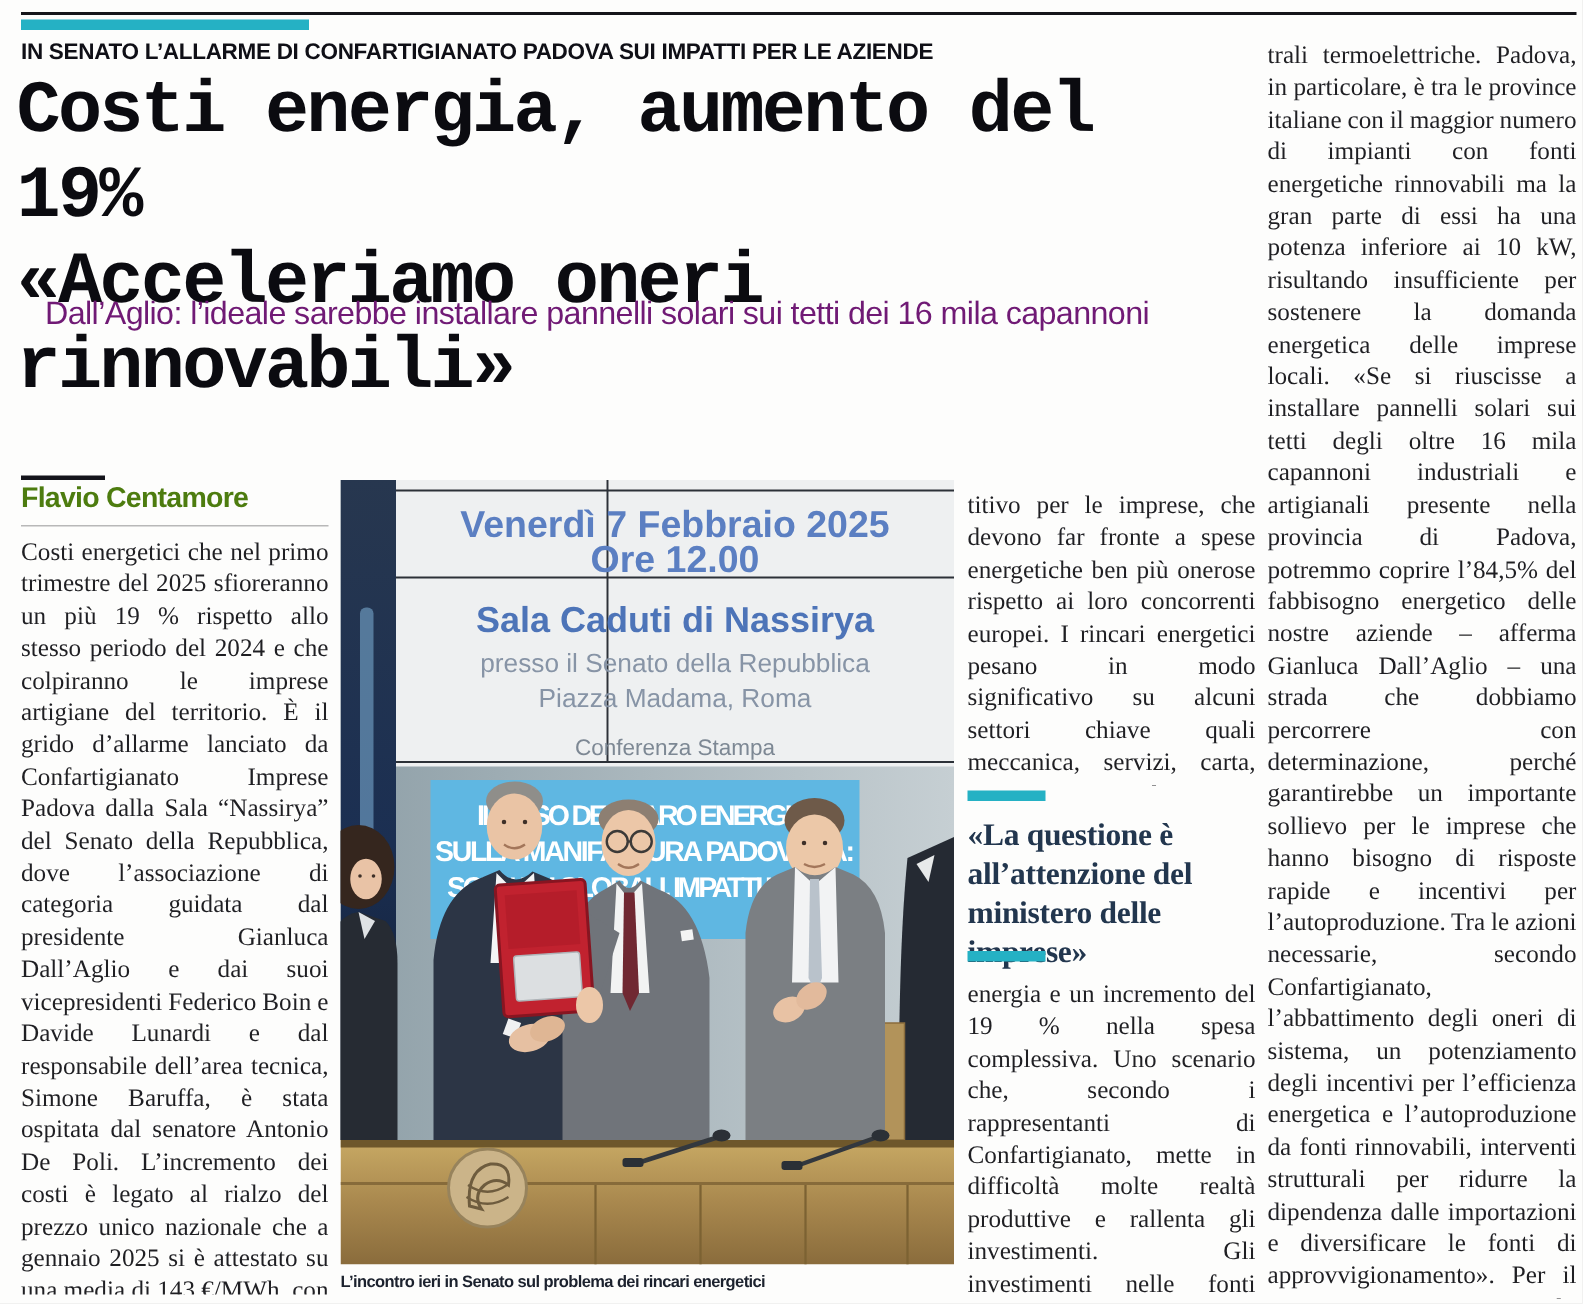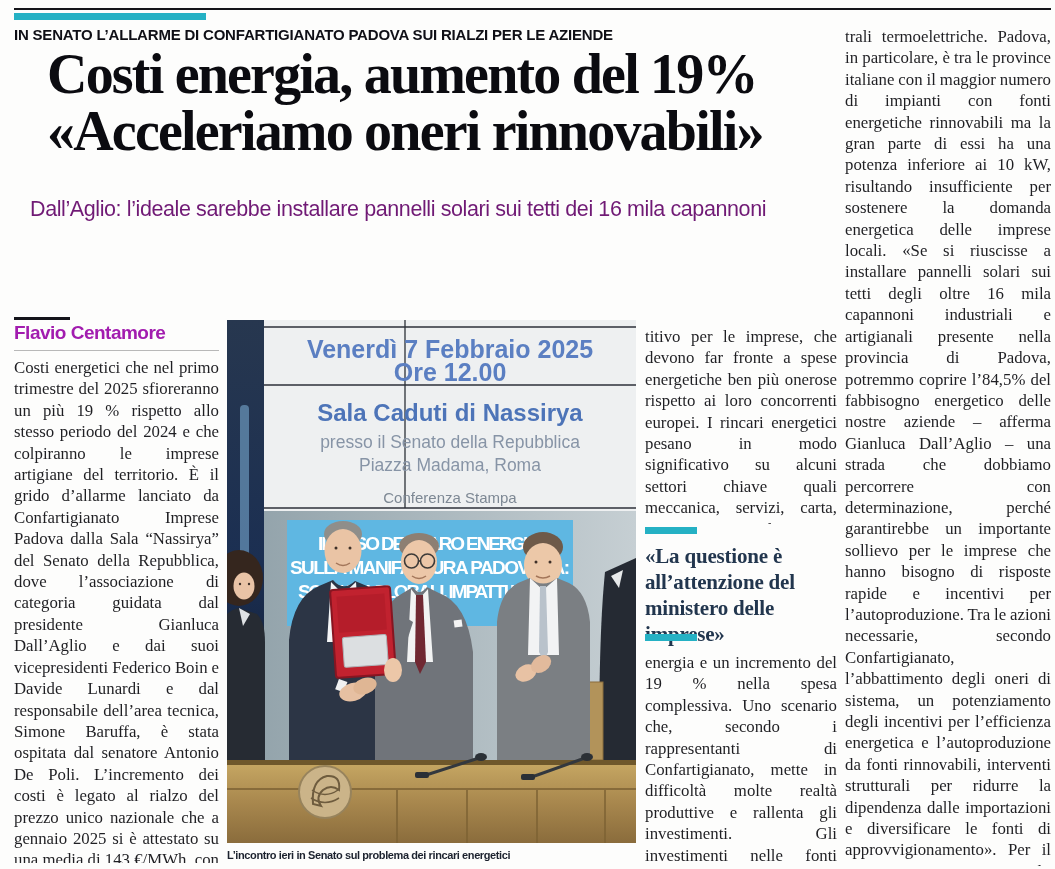--- a/index.html
+++ b/index.html
@@ -3,26 +3,26 @@
 <meta charset="utf-8">
 <style>
   html,body{margin:0;padding:0;background:#e8e8e8;}
   .page{position:relative;width:1055px;height:869px;background:#fdfdfc;overflow:hidden;
         font-family:"Liberation Sans",sans-serif;color:#1d1d20;}
   .abs{position:absolute;}
   .rule-top{left:14px;top:8px;width:1037px;height:2px;background:#15151a;}
   .teal-bar{background:#25b1c4;}
   .bar-masthead{left:14px;top:13px;width:192px;height:7px;}
   .kicker{left:14px;top:26px;font-size:15px;font-weight:bold;letter-spacing:-0.2px;color:#0f0f16;}
-  .headline{left:11px;top:46px;width:780px;font-family:Liberation Serif, serif;font-weight:bold;
-            font-size:56px;line-height:57px;letter-spacing:-1.8px;color:#0b0b10;margin-left:36px;}
+  .headline{left:11px;top:46px;width:780px;font-family:Liberation Mono, monospace;font-weight:bold;
+            font-size:49px;line-height:57px;letter-spacing:-1.8px;color:#0b0b10;}
   .subhead{left:30px;top:193px;width:830px;font-size:21.5px;line-height:32px;
            letter-spacing:-0.4px;color:#701a75;}
   .byline-rule{left:14px;top:317px;width:56px;height:3px;background:#14141b;}
-  .byline{left:14px;top:322px;font-size:19px;font-weight:bold;letter-spacing:-0.5px;color:#a21caf;}
+  .byline{left:14px;top:322px;font-size:19px;font-weight:bold;letter-spacing:-0.5px;color:#4d7c0f;}
   .byline-hairline{left:14px;top:350px;width:205px;height:1px;background:#b8b8b8;}
   .body-text{font-family:"Liberation Serif",serif;font-size:16.8px;line-height:21.4px;
              color:#1f1f23;text-align:justify;hyphens:auto;-webkit-hyphens:auto;word-spacing:-0.5px;}
   .col-left{left:14px;top:357px;width:205px;height:506px;overflow:hidden;}
   .col-mid-top{left:645px;top:326px;width:192px;height:198px;overflow:hidden;}
   .bar-quote-top{left:645px;top:527px;width:52px;height:7px;}
   .pullquote{left:645px;top:543px;width:180px;font-family:"Liberation Serif",serif;font-weight:bold;
              font-size:21px;line-height:26px;letter-spacing:-0.2px;color:#22364e;}
   .bar-quote-bottom{left:645px;top:634px;width:52px;height:7px;}
   .col-mid-bottom{left:645px;top:652px;width:192px;height:214px;overflow:hidden;}
@@ -33,21 +33,21 @@
   svg text{font-family:"Liberation Sans",sans-serif;}
 </style>
 </head>
 <body>
 
 <div class="page">
 
   <div class="abs rule-top"></div>
   <div class="abs teal-bar bar-masthead"></div>
 
-  <div class="abs kicker">IN SENATO L’ALLARME DI CONFARTIGIANATO PADOVA SUI RIALZI PER LE AZIENDE</div>
+  <div class="abs kicker">IN SENATO L’ALLARME DI CONFARTIGIANATO PADOVA SUI IMPATTI PER LE AZIENDE</div>
 
   <div class="abs headline">
     <div>Costi energia, aumento del 19%</div>
     <div>«Acceleriamo oneri rinnovabili»</div>
   </div>
 
   <div class="abs subhead">
     <div>Dall’Aglio: l’ideale sarebbe installare pannelli solari sui tetti dei 16 mila capannoni</div>
   </div>
 

